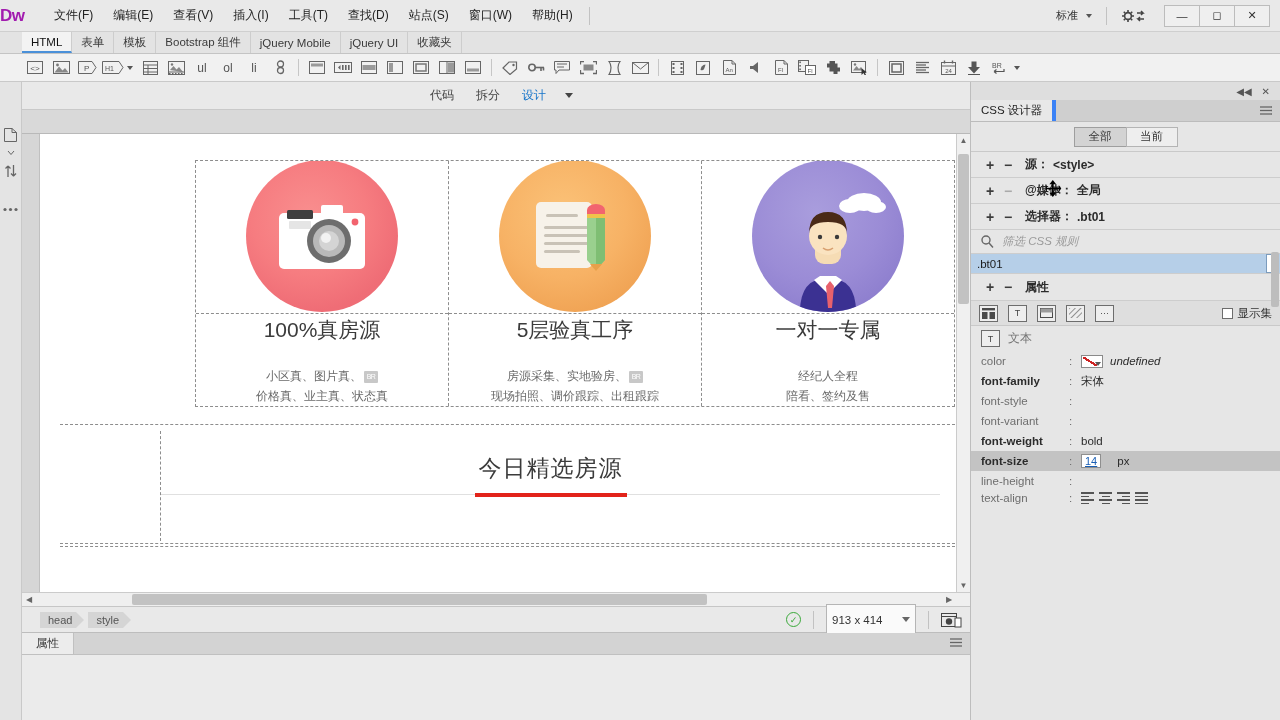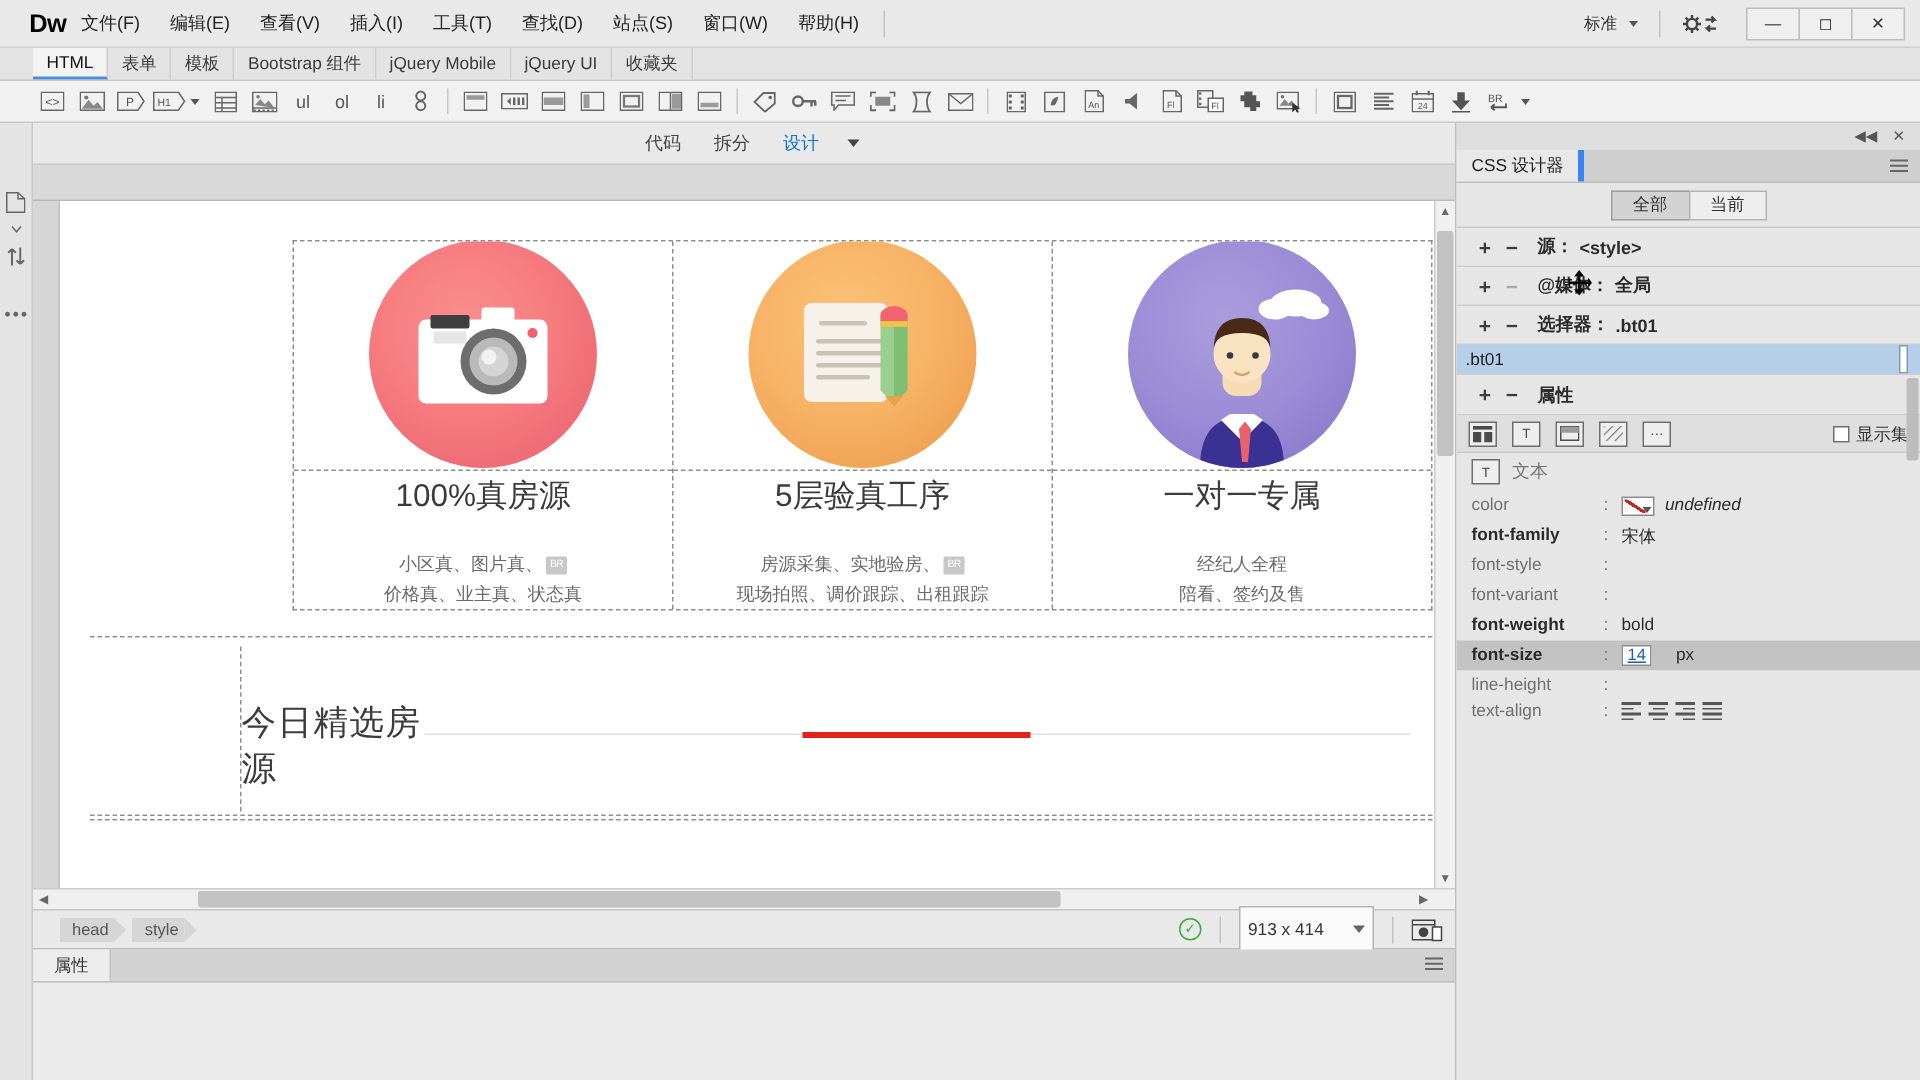--- a/index.html
+++ b/index.html
@@ -17,23 +17,23 @@
   
   .titlebar {
     height: 32px;
     background: #e9e9e9;
     border-bottom: 1px solid #cfcfcf;
     display: flex;
     align-items: center;
     position: relative;
   }
   .dw-logo {
-    width: 44px; text-align: right;
+    width: 44px; text-align: left;
     font-weight: bold; font-size: 17px;
-    color: #000000;
+    color: #a21caf;
     letter-spacing: -0.5px;
     font-family: "Liberation Sans", sans-serif;
   }
   .menubar { display: flex; align-items: center; height: 100%; }
   .menu-item {
     padding: 0 10px; height: 100%;
     display: flex; align-items: center;
     font-size: 12px; color: #222;
     cursor: default;
   }
@@ -260,21 +260,21 @@
     left: 20px; top: 290px;
     width: 900px; height: 120px;
     border: 1px dashed #8d8d8d;
     border-left: none; border-right: none;
   }
   .sec2-inner {
     position: absolute;
     left: 100px; top: 6px; right: 20px;
     border-left: 1px dashed #8d8d8d;
     height: 110px;
-    display: flex; flex-direction: row; align-items: center;
+    display: flex; flex-direction: column; align-items: center;
   }
   .sec-title {
     font-size: 23px; color: #3b3b3b;
     margin-top: 22px; letter-spacing: 1px;
   }
   .sec-underline-wrap {
     margin-top: 10px; width: 100%;
     border-top: 1px solid #e0e0e0;
     position: relative; height: 4px;
   }
@@ -1066,20 +1066,29 @@
         </span>
       </div>
 
       <div class="rp-row">
         <span class="plusminus">+</span>
         <span class="plusminus">−</span>
         <span class="rp-row-label">选择器：</span>
         <span class="rp-row-val" style="margin-left:4px;">.bt01</span>
       </div>
 
+      <div class="filterrow">
+        <span>
+          <svg width="13" height="13">
+              <circle cx="5" cy="5" r="4" fill="none" stroke="#666" stroke-width="1.4"></circle>
+              <line x1="8" y1="8" x2="12" y2="12.5" stroke="#666" stroke-width="1.4"></line>
+            </svg>
+        </span>
+        <span class="filter-ph">筛选 CSS 规则</span>
+      </div>
 
       <div class="sel-item">
         <span>.bt01</span>
         <span class="edge"></span>
       </div>
 
       <div class="proprow-head">
         <span class="plusminus">+</span>
         <span class="plusminus">−</span>
         <span class="rp-row-label">属性</span>

